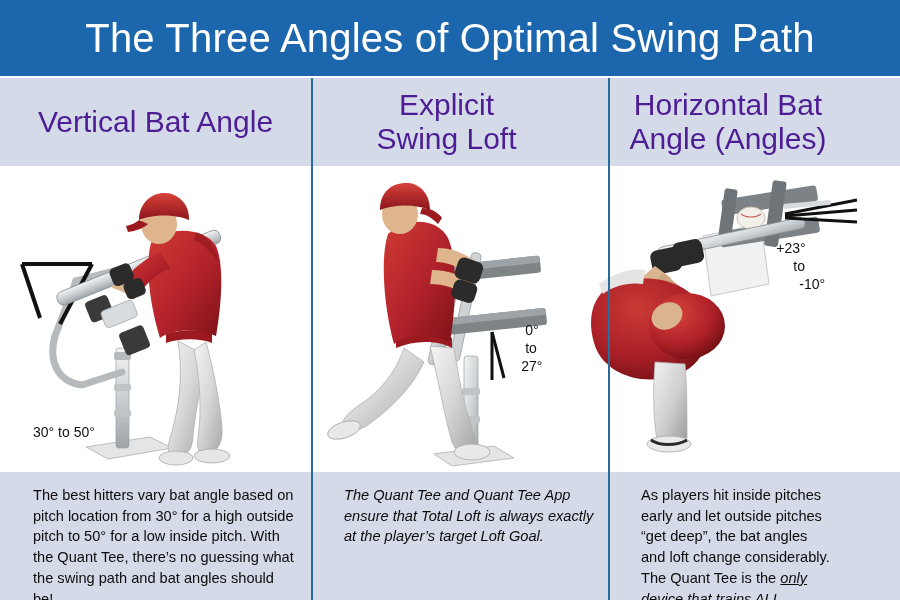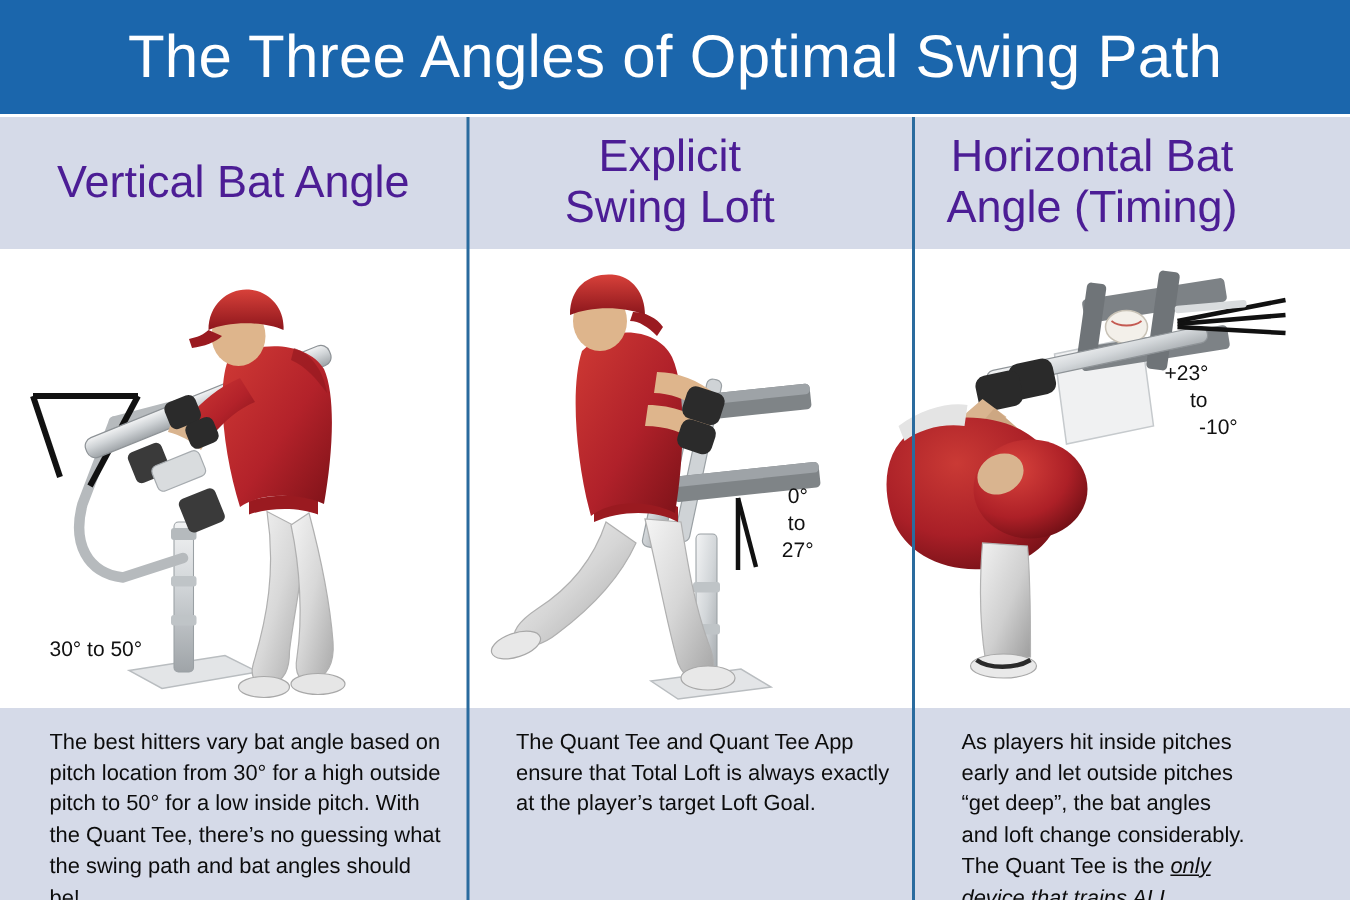--- a/index.html
+++ b/index.html
@@ -93,21 +93,21 @@
     height: 128px;
     background: #d5dae8;
     display: flex;
     box-sizing: border-box;
   }
   .caption-cell {
     box-sizing: border-box;
     padding: 13px 14px 10px 17px;
   }
   .caption-cell.c1 { width: 311px; }
-  .caption-cell.c2 { width: 297px; }
+  .caption-cell.c2 { width: 297px; font-style: italic; }
   .caption-cell.c3 { width: 240px; }
   .caption-text {
     font-size: 14.6px;
     line-height: 1.42;
     color: #0c0c0c;
     margin-left: 16px;
   }
   .caption-text .em {
     font-style: italic;
     text-decoration: underline;
@@ -155,21 +155,21 @@
     </div>
     <div class="header-cell c2">
       <div class="header-title">
         <span>Explicit</span><br>
         <span>Swing Loft</span>
       </div>
     </div>
     <div class="header-cell c3">
       <div class="header-title">
         <span>Horizontal Bat</span><br>
-        <span>Angle (Timing)</span>
+        <span>Angle (Angles)</span>
       </div>
     </div>
   </div>
 
   <div class="image-band">
 
     <div class="panel p1">
       <svg class="art" width="311" height="306" viewBox="0 0 311 306">
         <defs>
           <linearGradient id="metal1" x1="0" y1="0" x2="0" y2="1">

